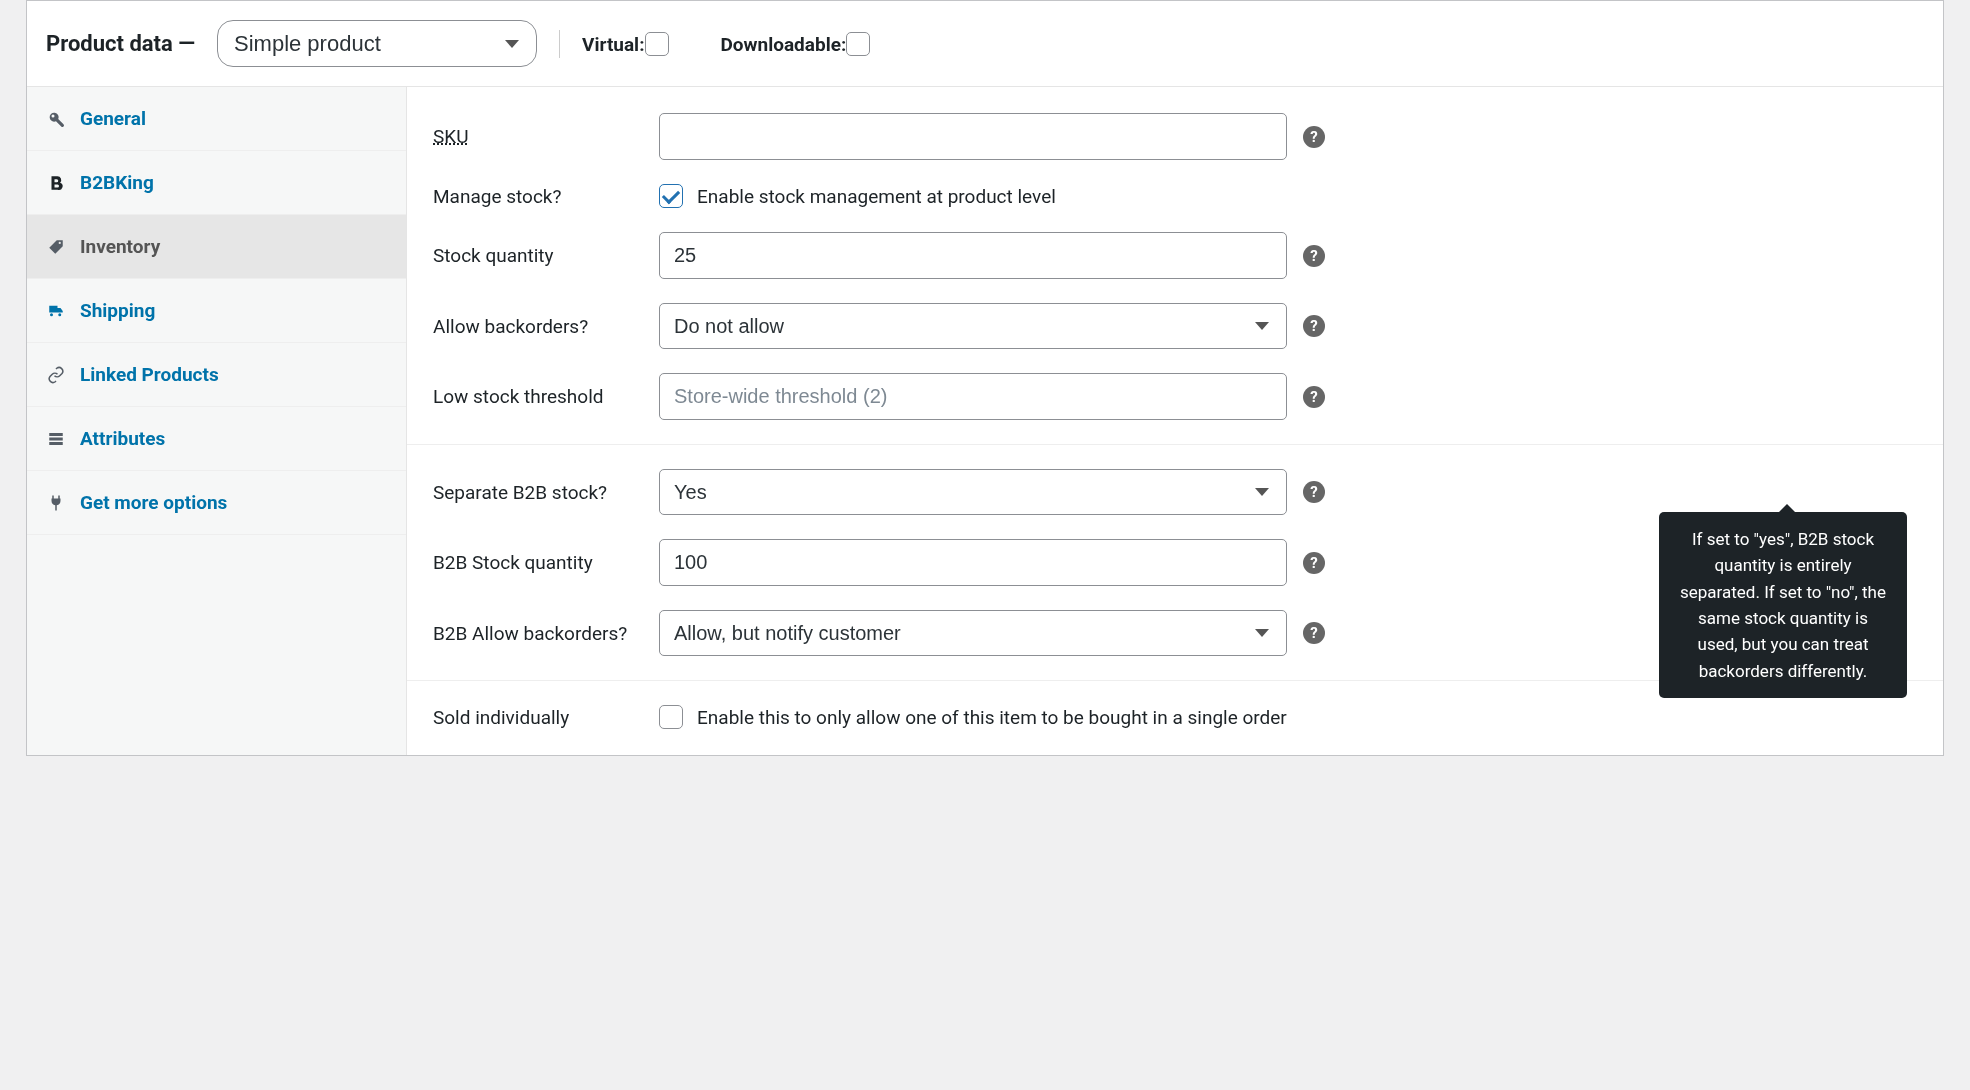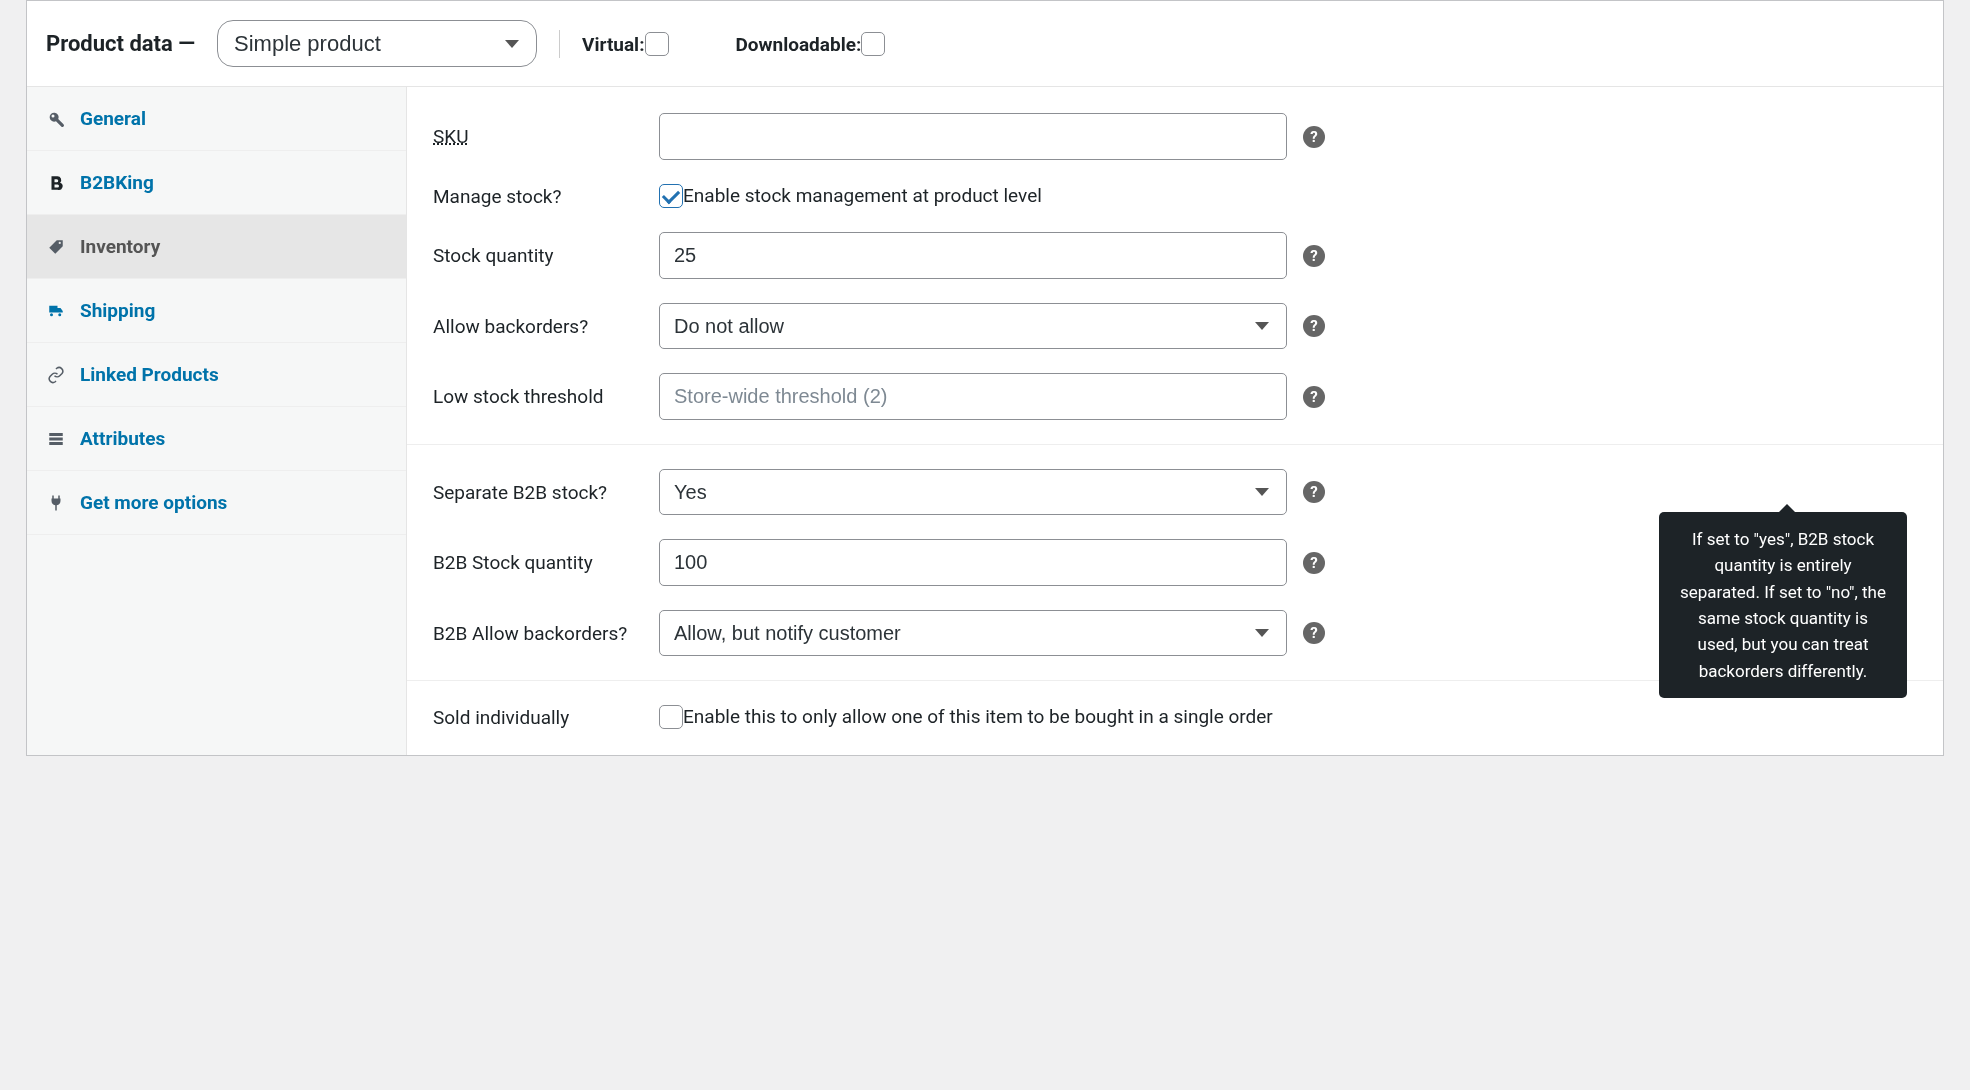--- a/index.html
+++ b/index.html
@@ -45,21 +45,21 @@
     transform: translateY(-50%);
     border-left: 7px solid transparent;
     border-right: 7px solid transparent;
     border-top: 8px solid #555;
     pointer-events: none;
   }
   .vsep {
     width: 1px; height: 28px; background: #ccc;
   }
   .chk-group { display: flex; align-items: flex-end; font-weight: 700; font-size: 19px; }
-  .chk-group + .chk-group { margin-left: 45px; }
+  .chk-group + .chk-group { margin-left: 30px; }
   input[type="checkbox"].wp {
     width: 24px; height: 24px;
     border: 1px solid #8c8f94;
     border-radius: 5px;
     appearance: none;
     display: inline-block;
     vertical-align: middle;
     position: relative;
     background: #fff;
   }
@@ -174,21 +174,21 @@
     color: #fff;
     font-weight: 700;
     font-size: 15px;
     display: inline-flex;
     align-items: center;
     justify-content: center;
     flex: 0 0 22px;
     cursor: help;
   }
   .inline-chk {
-    display: flex; align-items: flex-start; font-size: 19px;
+    display: flex; align-items: center; gap: 14px; font-size: 19px;
   }
   hr.sep {
     border: 0; border-top: 1px solid #eee;
     margin: 12px 0;
   }
   .tooltip {
     position: absolute;
     background: #1d2327;
     color: #fff;
     padding: 14px 18px;

